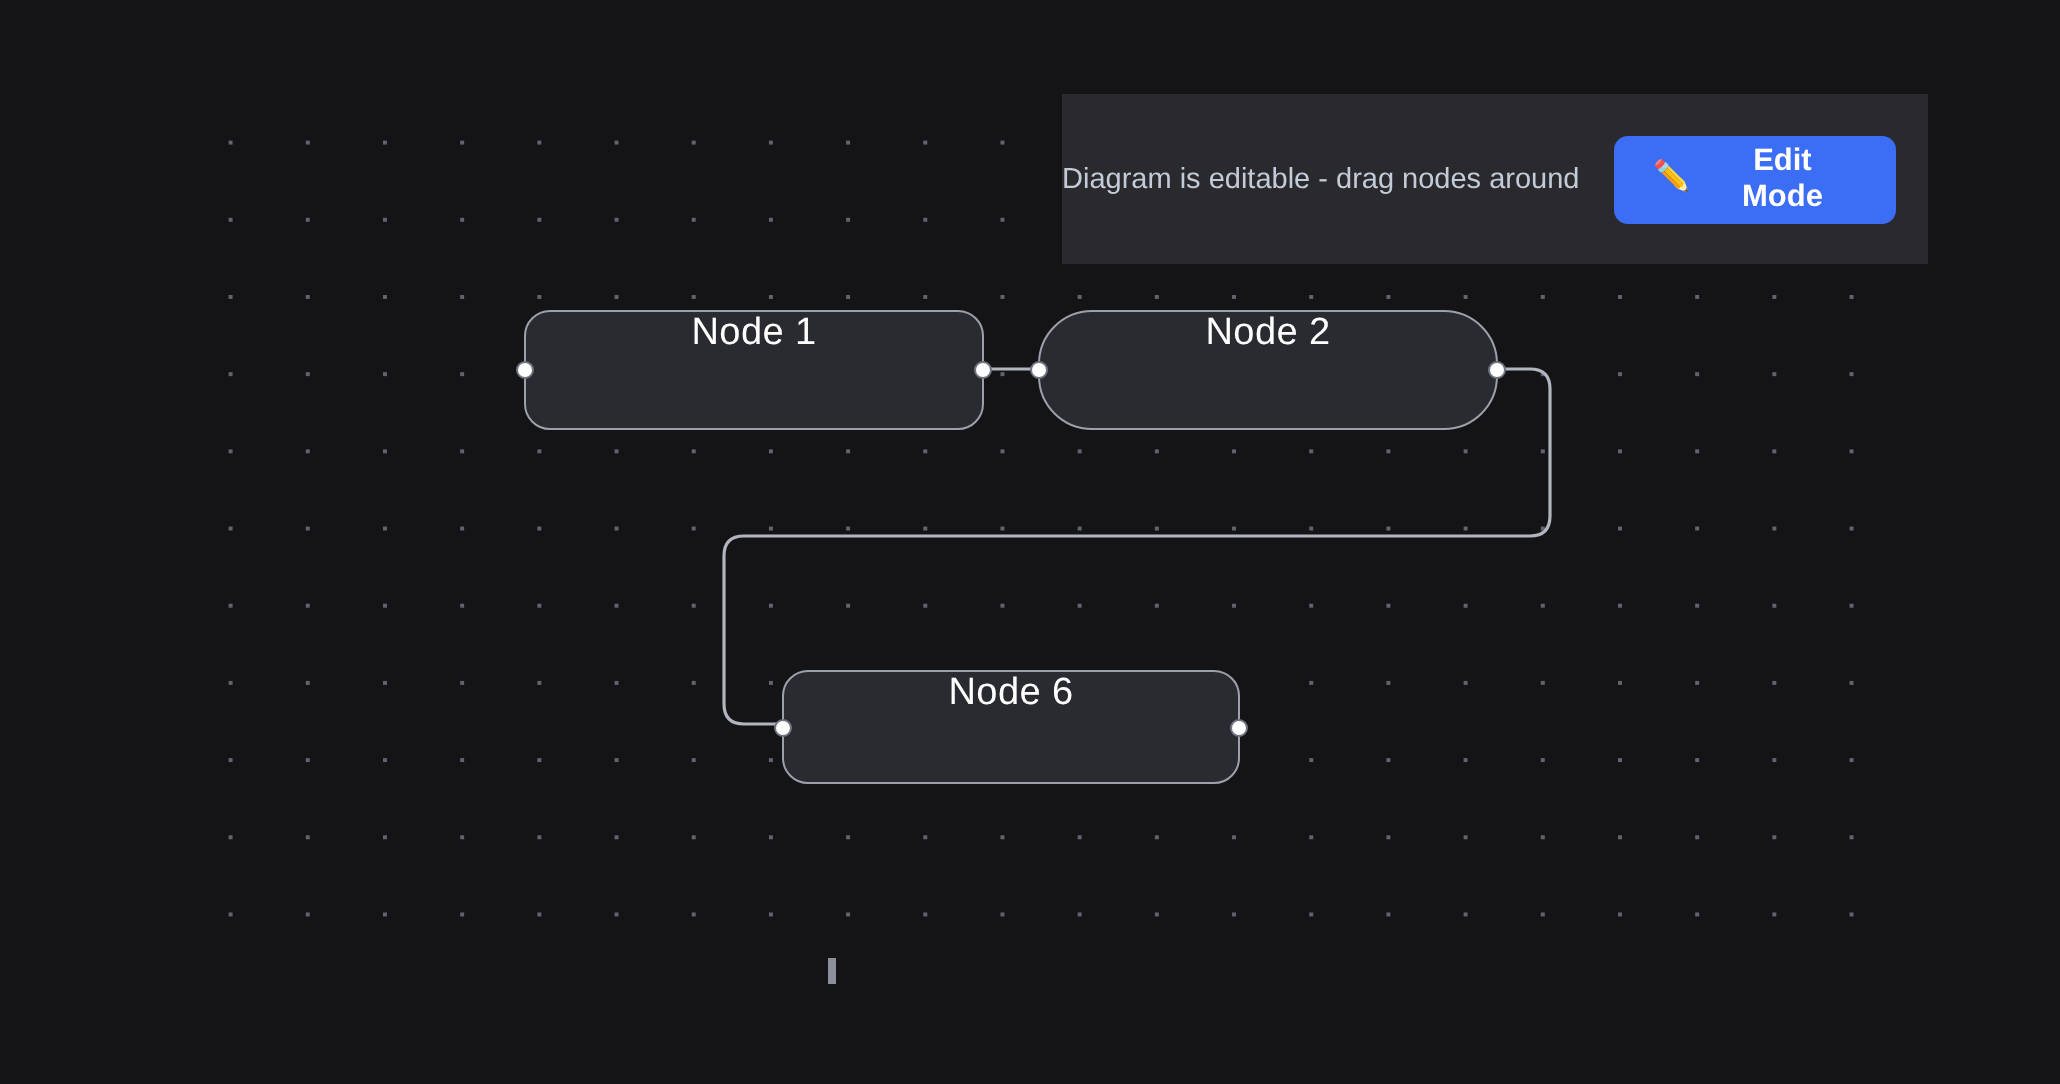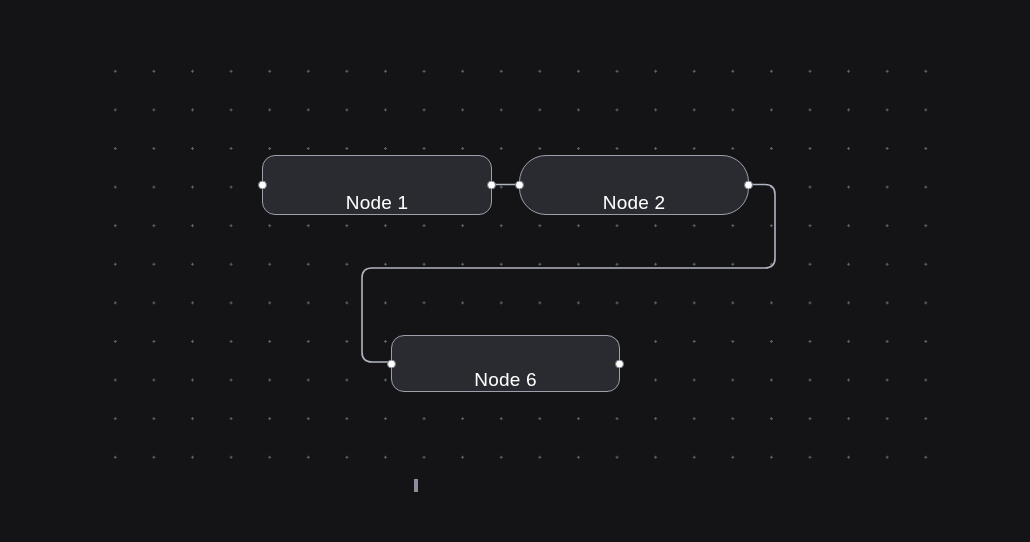--- a/index.html
+++ b/index.html
@@ -56,21 +56,21 @@
   }
 
   
   .node {
     position: absolute;
     box-sizing: border-box;
     background: #2a2b30;
     border: 1px solid #9ca0ab;
     border-radius: 13px;
     display: flex;
-    align-items: flex-end;
+    align-items: flex-start;
     justify-content: center;
     color: #ffffff;
     font-size: 19px;
     letter-spacing: 0.2px;
     cursor: grab;
     user-select: none;
   }
   #node-1 { left: 262px; top: 155px; width: 230px; height: 60px; }
   #node-2 { left: 519px; top: 155px; width: 230px; height: 60px; border-radius: 27px; }
   #node-3 { left: 391px; top: 335px; width: 229px; height: 57px; }
@@ -175,16 +175,23 @@
     <span>Node 2</span>
     <span class="handle right"></span>
   </div>
 
   <div class="node" id="node-3">
     <span class="handle left"></span>
     <span>Node 6</span>
     <span class="handle right"></span>
   </div>
 
+  <div id="banner">
+    <span id="banner-text">Diagram is editable - drag nodes around</span>
+    <button id="edit-mode-button">
+      <span class="pencil-icon">✏️</span>
+      <span>Edit Mode</span>
+    </button>
+  </div>
 
   <div id="caret"></div>
 
 </div>
 
 </body></html>

